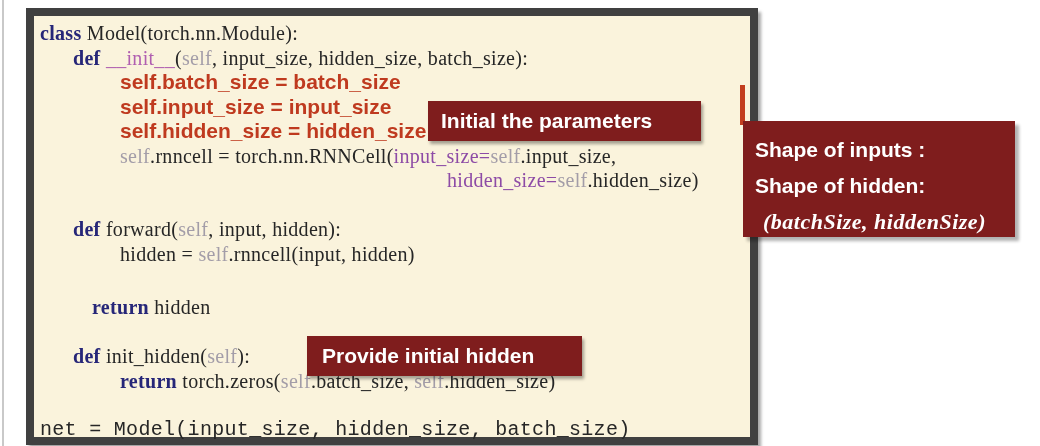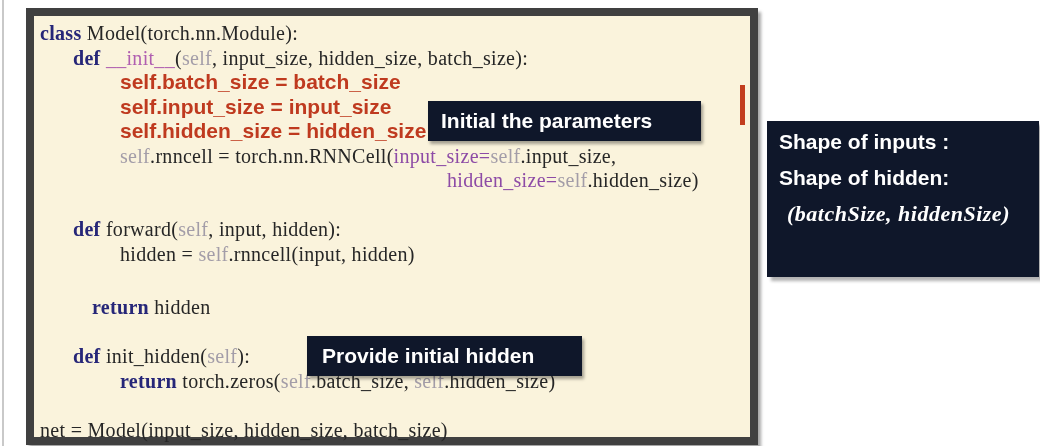--- a/index.html
+++ b/index.html
@@ -39,41 +39,41 @@
   .tok.mag{color:#b05fb0;}
   .tok.kwarg{color:#8d4ba6;}
   .tok.redbold{
     color:#bf3a1f;font-weight:bold;
     font-family:"Liberation Sans","DejaVu Sans",sans-serif;
     font-size:21px;letter-spacing:0;
   }
   
   .callout{
     position:absolute;
-    background:#0f172a;
+    background:#7f1d1d;
     color:#ffffff;
     font-family:"Liberation Sans","DejaVu Sans",sans-serif;
     font-weight:bold;
     box-shadow:2px 3px 3px rgba(0,0,0,0.35);
   }
   #callout-initial{
     left:428px;top:101px;width:273px;height:40px;
     line-height:40px;padding-left:13px;font-size:21px;
     box-sizing:border-box;
   }
   #callout-provide{
     left:307px;top:310px;width:275px;height:40px;
     line-height:40px;padding-left:15px;font-size:21px;
     box-sizing:border-box;
     margin-top:26px;
   }
   #callout-shapes{
-    left:767px;top:121px;width:272px;height:156px;
+    left:743px;top:121px;width:272px;height:116px;
     box-sizing:border-box;
-    padding-top:3px;
+    padding-top:11px;
     box-shadow:4px 4px 3px rgba(0,0,0,0.3);
   }
   #callout-shapes .shape-line{height:36px;line-height:36px;}
   #callout-shapes .heading{
     padding-left:12px;font-size:21px;
     font-family:"Liberation Sans","DejaVu Sans",sans-serif;font-weight:bold;
   }
   #callout-shapes .tuple{
     padding-left:20px;font-size:22px;
     font-family:"Liberation Serif","DejaVu Serif",serif;
@@ -103,21 +103,21 @@
         <div class="code-line" style="padding-left: 86px;"><span class="tok self">self</span><span class="tok plain">.rnncell = torch.nn.RNNCell(</span><span class="tok kwarg">input_size=</span><span class="tok self">self</span><span class="tok plain">.input_size,</span></div>
         <div class="code-line" style="padding-left: 413px;"><span class="tok kwarg">hidden_size=</span><span class="tok self">self</span><span class="tok plain">.hidden_size)</span></div>
         <div class="code-line" style="padding-left: 0px;">&nbsp;</div>
         <div class="code-line" style="padding-left: 39px;"><span class="tok kw">def </span><span class="tok plain">forward(</span><span class="tok self">self</span><span class="tok plain">, input, hidden):</span></div>
         <div class="code-line" style="padding-left: 86px;"><span class="tok plain">hidden = </span><span class="tok self">self</span><span class="tok plain">.rnncell(input, hidden)</span></div>
         <div class="code-line" style="padding-left: 58px; margin-top: 29px;"><span class="tok kw">return </span><span class="tok plain">hidden</span></div>
         <div class="code-line" style="padding-left: 0px;">&nbsp;</div>
         <div class="code-line" style="padding-left: 39px;"><span class="tok kw">def </span><span class="tok plain">init_hidden(</span><span class="tok self">self</span><span class="tok plain">):</span></div>
         <div class="code-line" style="padding-left: 86px;"><span class="tok kw">return </span><span class="tok plain">torch.zeros(</span><span class="tok self">self</span><span class="tok plain">.batch_size, </span><span class="tok self">self</span><span class="tok plain">.hidden_size)</span></div>
         <div class="code-line" style="padding-left: 0px;">&nbsp;</div>
-        <div class="code-line" style="padding-left: 6px;"><span class="tok plain">net = Model(input_size, hidden_size, batch_size)</span></div>
+        <div class="code-line" style="padding-left: 6px; font-family: Liberation Mono, monospace;"><span class="tok plain">net = Model(input_size, hidden_size, batch_size)</span></div>
       </div>
   </div>
 
   <div id="red-strip"></div>
 
   <div id="callout-initial" class="callout">
     <span>Initial the parameters</span>
   </div>
 
   <div id="callout-provide" class="callout">

